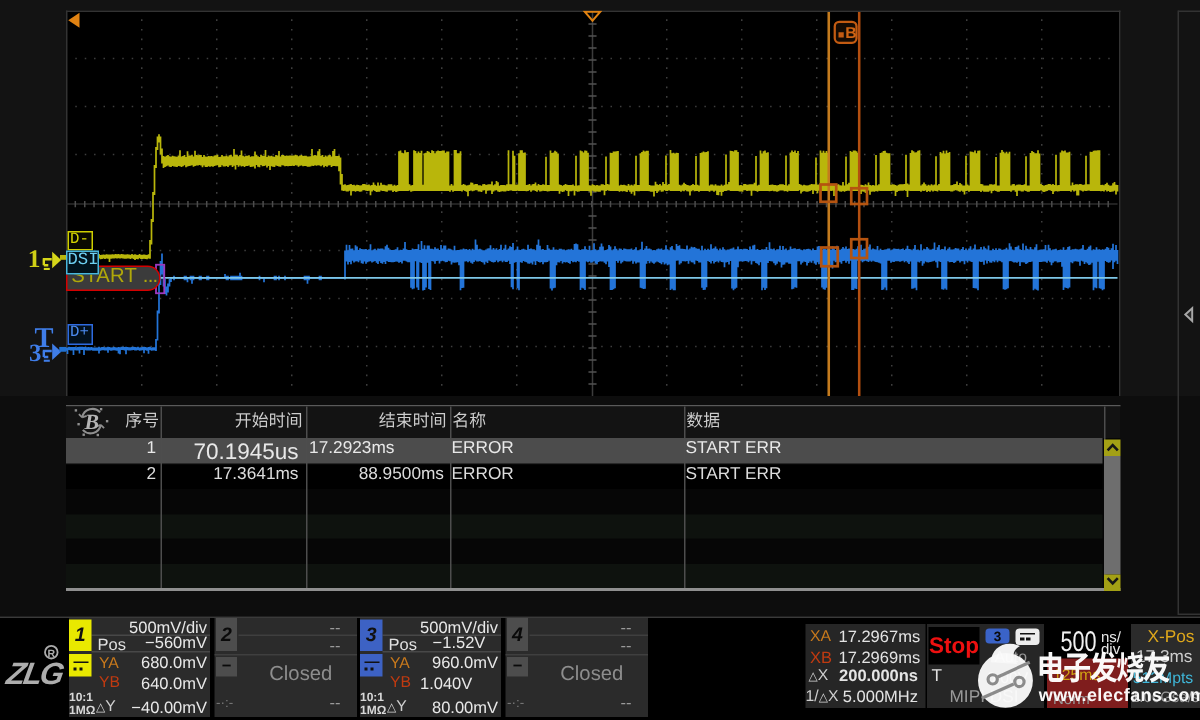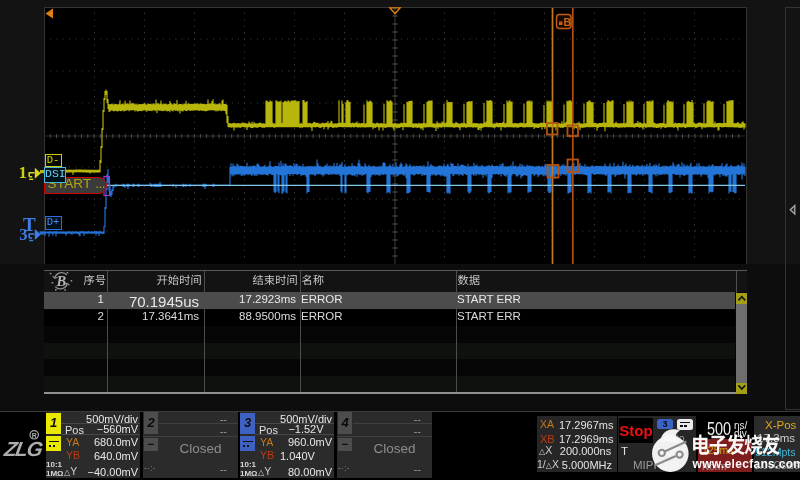--- a/index.html
+++ b/index.html
@@ -74,21 +74,21 @@
       <div style="position:absolute;left:159.5px;top:0;width:1px;height:121px;background:#4d4d4d"></div>
       <div style="position:absolute;left:255.5px;top:0;width:1px;height:121px;background:#4d4d4d"></div>
       <div style="position:absolute;left:411.5px;top:0;width:1px;height:121px;background:#4d4d4d"></div>
       <div style="position:absolute;left:691.5px;top:0;width:1px;height:121px;background:#4d4d4d"></div>
       <div style="position:absolute;left:692px;top:21.5px;width:11px;height:11px;background:#a3a015"></div>
       <div style="position:absolute;left:692px;top:33px;width:11px;height:78.5px;background:#6e6e6e"></div>
       <div style="position:absolute;left:692px;top:111.5px;width:11px;height:11px;background:#a3a015"></div>
     </div>
     <div style="position:absolute;left:60px;top:293px;width:44px;text-align:right;color:#e8e8e8;font-size:11.5px;font-weight:normal;white-space:nowrap">1</div>
     <div style="position:absolute;left:110px;top:293px;width:89px;text-align:right;color:#e8e8e8;font-size:15px;font-weight:normal;white-space:nowrap">70.1945us</div>
-    <div style="position:absolute;left:207px;top:293px;width:89px;text-align:right;color:#e8e8e8;font-size:11.5px;font-weight:normal;white-space:nowrap">17.2923ms</div>
+    <div style="position:absolute;left:190px;top:293px;width:89px;text-align:center;color:#e8e8e8;font-size:11.5px;font-weight:normal;white-space:nowrap">17.2923ms</div>
     <div style="position:absolute;left:301px;top:293px;width:100px;text-align:left;color:#e8e8e8;font-size:11.5px;font-weight:normal;white-space:nowrap">ERROR</div>
     <div style="position:absolute;left:457px;top:293px;width:120px;text-align:left;color:#e8e8e8;font-size:11.5px;font-weight:normal;white-space:nowrap">START ERR</div>
     <div style="position:absolute;left:60px;top:309.5px;width:44px;text-align:right;color:#dcdcdc;font-size:11.5px;font-weight:normal;white-space:nowrap">2</div>
     <div style="position:absolute;left:110px;top:309.5px;width:89px;text-align:right;color:#dcdcdc;font-size:11.5px;font-weight:normal;white-space:nowrap">17.3641ms</div>
     <div style="position:absolute;left:207px;top:309.5px;width:89px;text-align:right;color:#dcdcdc;font-size:11.5px;font-weight:normal;white-space:nowrap">88.9500ms</div>
     <div style="position:absolute;left:301px;top:309.5px;width:100px;text-align:left;color:#dcdcdc;font-size:11.5px;font-weight:normal;white-space:nowrap">ERROR</div>
     <div style="position:absolute;left:457px;top:309.5px;width:120px;text-align:left;color:#dcdcdc;font-size:11.5px;font-weight:normal;white-space:nowrap">START ERR</div>
 <div style="position:absolute;left:0;top:411px;width:800px;height:69px;background:#000;border-top:1px solid #3a3a3a">
       <div style="position:absolute;left:46px;top:0px;width:94px;height:66px;background:#2b2b2b">
         <div style="position:absolute;left:20px;top:0.5px;width:72px;text-align:right;color:#e8e8e8;font-size:11px;font-weight:normal;letter-spacing:0px;white-space:nowrap;line-height:1.1">500mV/div</div>
@@ -153,21 +153,21 @@
         <div style="position:absolute;left:36.5px;top:30px;color:#8d8d8d;font-size:13.5px;font-weight:normal;letter-spacing:0px;white-space:nowrap;line-height:1.1">Closed</div>
         <div style="position:absolute;left:1px;top:51.5px;color:#7a7a7a;font-size:9px;font-weight:normal;letter-spacing:0px;white-space:nowrap;line-height:1.1">-·:-</div>
         <div style="position:absolute;left:20px;top:51px;width:64px;text-align:right;color:#9a9a9a;font-size:11px;font-weight:normal;letter-spacing:0px;white-space:nowrap;line-height:1.1">--</div>
       </div>
       <div style="position:absolute;left:537px;top:4px;width:80px;height:56px;background:#262626">
         <div style="position:absolute;left:3px;top:3.3px;color:#c8791c;font-size:10.5px;font-weight:normal;letter-spacing:0px;white-space:nowrap;line-height:1.1">XA</div>
         <div style="position:absolute;left:22px;top:3.1px;width:53px;text-align:right;color:#e4e4e4;font-size:11px;font-weight:normal;letter-spacing:0px;white-space:nowrap;line-height:1.1">17.2967ms</div>
         <div style="position:absolute;left:3px;top:17.2px;color:#c03a10;font-size:11px;font-weight:normal;letter-spacing:0px;white-space:nowrap;line-height:1.1">XB</div>
         <div style="position:absolute;left:22px;top:17px;width:53px;text-align:right;color:#e4e4e4;font-size:11px;font-weight:normal;letter-spacing:0px;white-space:nowrap;line-height:1.1">17.2969ms</div>
         <div style="position:absolute;left:2px;top:29.4px;color:#cfcfcf;font-size:10.5px;font-weight:normal;letter-spacing:0px;white-space:nowrap;line-height:1.1"><span style="font-size:8px">△</span>X</div>
-        <div style="position:absolute;left:22px;top:29.2px;width:53px;text-align:center;color:#e4e4e4;font-size:11px;font-weight:normal;letter-spacing:0px;white-space:nowrap;line-height:1.1">200.000ns</div>
+        <div style="position:absolute;left:22px;top:29.2px;width:53px;text-align:right;color:#e4e4e4;font-size:11px;font-weight:bold;letter-spacing:0px;white-space:nowrap;line-height:1.1">200.000ns</div>
         <div style="position:absolute;left:0px;top:42.8px;color:#cfcfcf;font-size:10.5px;font-weight:normal;letter-spacing:0px;white-space:nowrap;line-height:1.1">1/<span style="font-size:8px">△</span>X</div>
         <div style="position:absolute;left:22px;top:42.6px;width:53px;text-align:right;color:#e4e4e4;font-size:11px;font-weight:normal;letter-spacing:0px;white-space:nowrap;line-height:1.1">5.000MHz</div>
       </div>
       <div style="position:absolute;left:618px;top:4px;width:78px;height:56px;background:#262626">
         <div style="position:absolute;left:1px;top:1.5px;width:34px;height:25px;background:#000;color:#ee1010;font-size:15px;font-weight:bold;text-align:center;line-height:25px">Stop</div>
         <div style="position:absolute;left:39px;top:2.5px;width:16px;height:10px;border-radius:2.5px;background:#3a63c8;color:#0a0a0a;font-size:9px;font-weight:bold;text-align:center;line-height:10px">3</div>
         <div style="position:absolute;left:58.5px;top:2.5px;width:16px;height:11px;border-radius:2.5px;background:#ececec">
           <div style="position:absolute;left:3px;top:3px;width:10px;height:1.6px;background:#111"></div>
           <div style="position:absolute;left:3px;top:6.5px;width:3px;height:1.6px;background:#111"></div>
           <div style="position:absolute;left:7.5px;top:6.5px;width:3px;height:1.6px;background:#111"></div>

